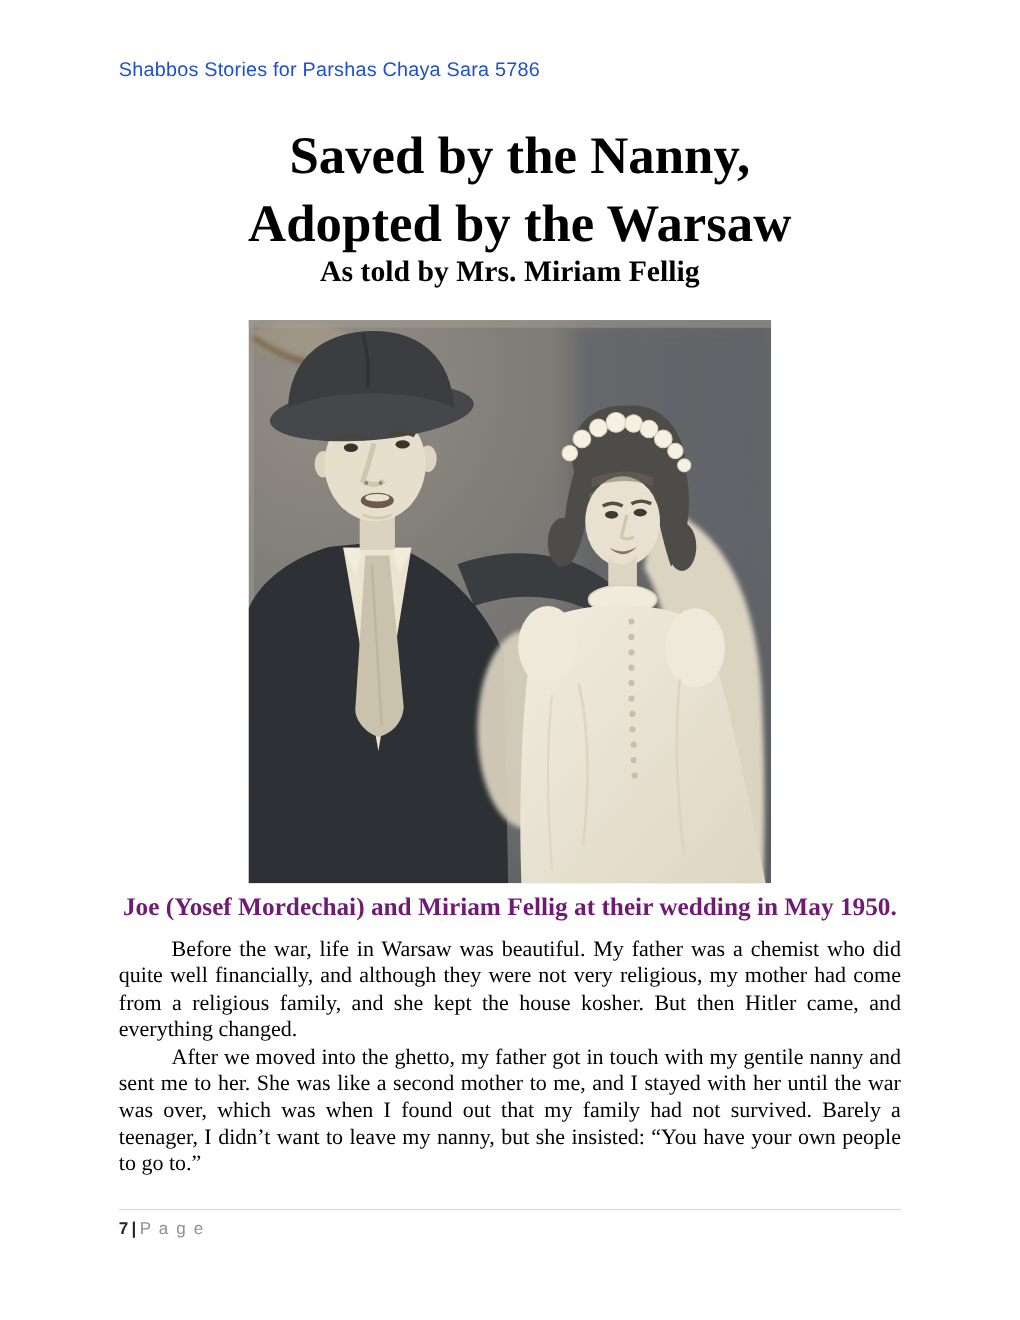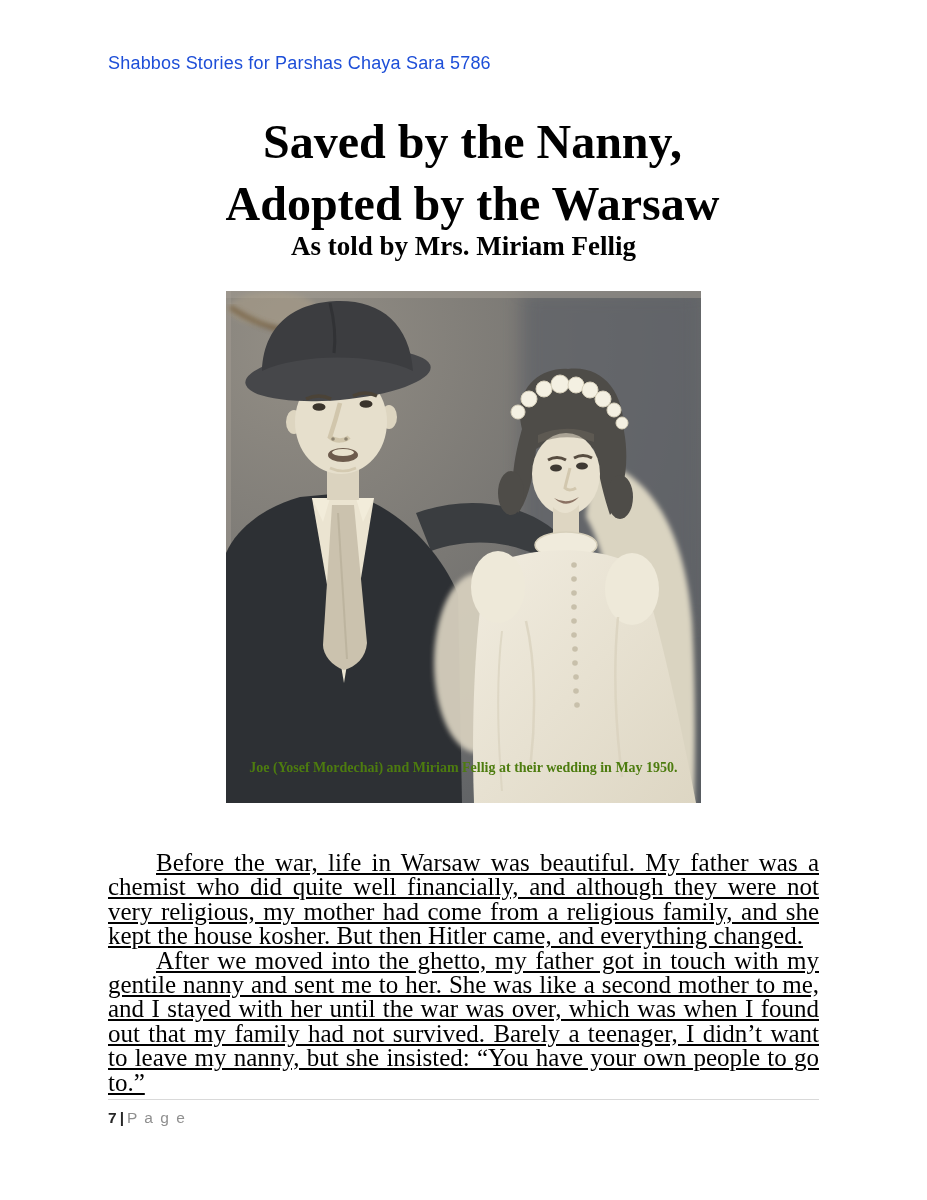--- a/index.html
+++ b/index.html
@@ -19,26 +19,26 @@
   .title .tline{display:block;}
   .subtitle{
     position:absolute;left:0;top:231px;width:927px;
     text-align:center;font-size:27px;font-weight:bold;color:#000;
   }
   .photo{
     position:absolute;left:226px;top:291px;width:475px;height:512px;
   }
   .photo svg{display:block;width:100%;height:100%;}
   .caption{
-    position:absolute;left:108px;top:760px;width:711px;
-    text-align:center;font-size:14px;font-weight:bold;color:#4d7c0f;
+    position:absolute;left:108px;top:812px;width:711px;
+    text-align:center;font-size:23px;font-weight:bold;color:#701a75;
   }
   .body-text{
     position:absolute;left:108px;top:851px;width:711px;
-    font-size:25px;line-height:24.4px;text-align:justify;color:#000;text-decoration:underline;
+    font-size:20px;line-height:24.4px;text-align:justify;color:#000;
   }
   .body-text p{margin:0;text-indent:48px;}
   .footer-rule{
     position:absolute;left:108px;top:1099px;width:711px;height:1px;background:#d9d9d9;
   }
   .page-footer{
     position:absolute;left:108px;top:1109px;
     font-family:"Liberation Sans",sans-serif;font-size:15.5px;color:#262626;
   }
   .page-footer .fnum{font-weight:bold;}

